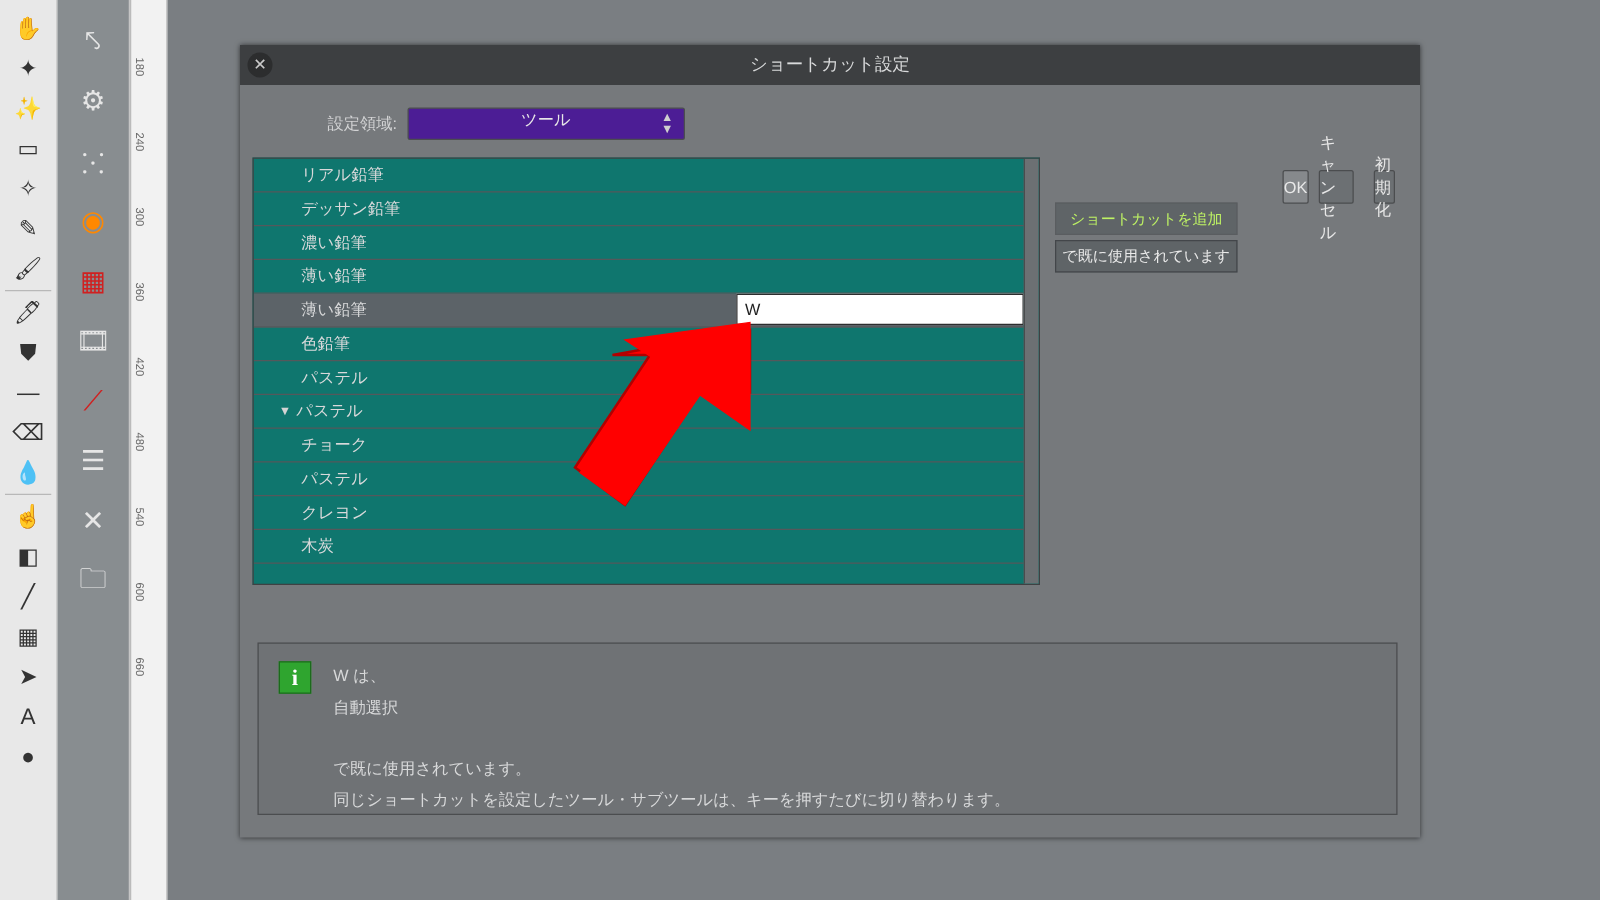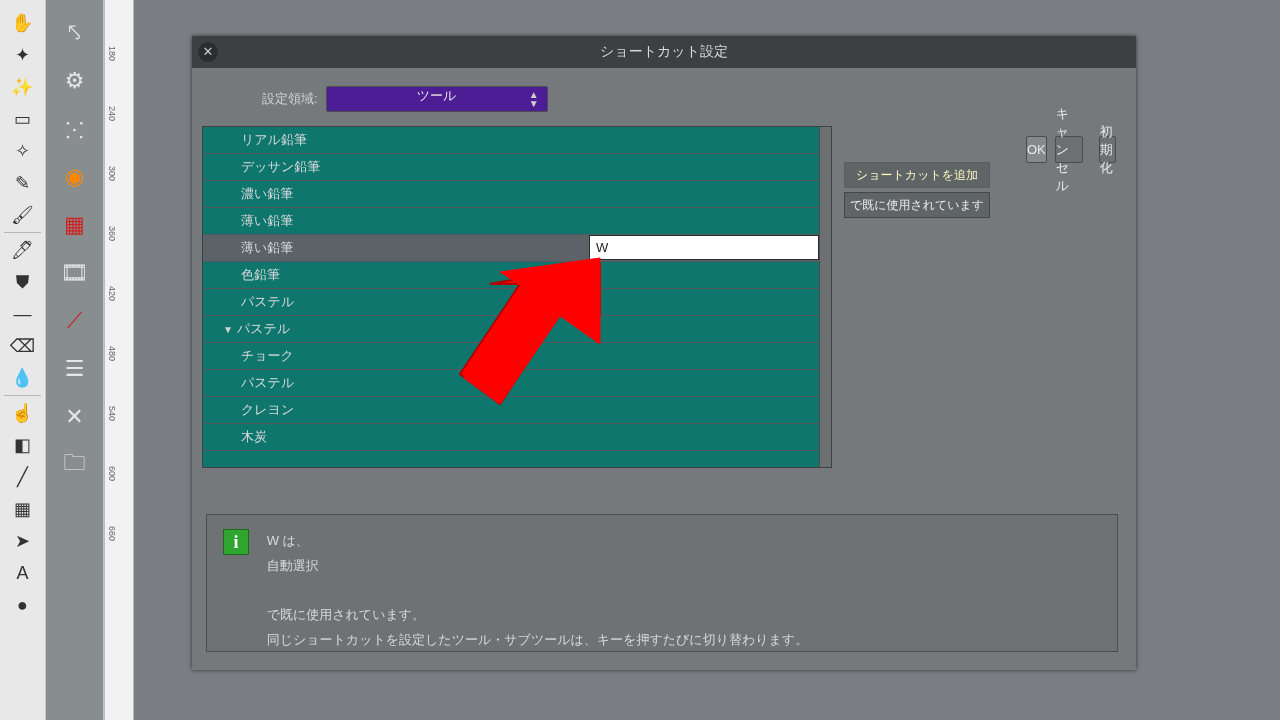--- a/index.html
+++ b/index.html
@@ -53,21 +53,21 @@
 
   .right-buttons { position:absolute; right:20px; top:68px; width:90px; display:flex; flex-direction:row; gap:8px;}
   .btn { height:27px; background:#6c7073; border:1px solid #4b4d4f; color:#e8e8e8; font-size:13px;
          display:flex; align-items:center; justify-content:center; cursor:pointer; border-radius:2px;}
   .btn.top { background:#86898c; }
 
   .sc-buttons { position:absolute; left:652px; top:94px; width:146px; display:flex; flex-direction:column; gap:4px;}
   .sc-btn { height:26px; background:#5f6467; border:1px solid #43464a; color:#eaeaea; font-size:12px;
             display:flex; align-items:center; justify-content:center; cursor:pointer; }
   .sc-btn.active { background:#6c7479; border-color:#2f3133; }
-  .sc-btn.disabled { color:#fef9c3; border-color:#5a5d60; }
+  .sc-btn.disabled { color:#bef264; border-color:#5a5d60; }
 
   .info-box { position:absolute; left:14px; right:18px; bottom:18px; height:138px; background:#6f7275;
               border:1px solid #4b4d4f; padding:14px 16px 10px 16px; color:#d8d9da; font-size:13px; }
   .info-icon { width:26px; height:26px; background:#2fa52f; display:inline-flex; align-items:center;
                justify-content:center; color:#fff; font-family:serif; font-size:18px; font-weight:bold;
                vertical-align:top; margin-right:14px; border:1px solid #1c6a1c;}
   .info-lines { display:inline-block; vertical-align:top; line-height:1.9; }
 
   
   .arrow { position:absolute; pointer-events:none; }

